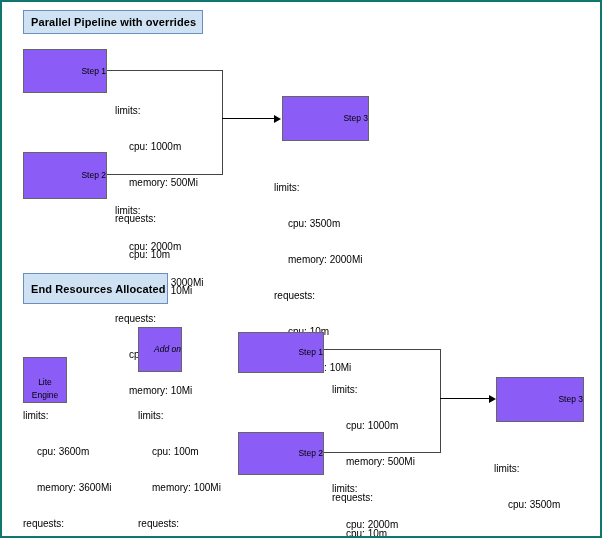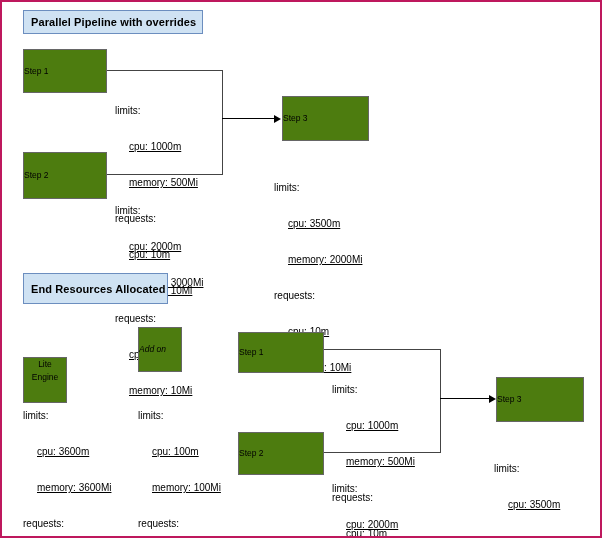--- a/index.html
+++ b/index.html
@@ -10,61 +10,60 @@
   }
   body {
     font-family: "Liberation Sans", sans-serif;
   }
   #canvas {
     position: relative;
     width: 602px;
     height: 538px;
     box-sizing: border-box;
     background: #ffffff;
-    border: 2px solid #be185d;
+    border: 2px solid #0f766e;
     overflow: hidden;
   }
   .section-title {
     position: absolute;
     background: #cfe2f3;
     border: 1px solid #6c8ebf;
     box-sizing: border-box;
     font-size: 11px;
     font-weight: bold;
     color: #000000;
     display: flex;
     align-items: center;
     padding-left: 7px;
     letter-spacing: 0.1px;
     white-space: nowrap;
   }
   .node-box {
     position: absolute;
-    background: #4d7c0f;
+    background: #8b5cf6;
     border: 1px solid #666666;
     box-sizing: border-box;
     display: flex;
     align-items: center;
-    justify-content: flex-start;
+    justify-content: flex-end;
     text-align: center;
     font-size: 8.5px;
     color: #000000;
     line-height: 13px;
   }
   .res-block {
     position: absolute;
     font-size: 10px;
     line-height: 12px;
     color: #000000;
     white-space: pre;
   }
   .res-block .ind {
     padding-left: 14px;
     display: block;
-    text-decoration: underline;
   }
   .res-block .key {
     display: block;
   }
   .conn {
     position: absolute;
     background: #444444;
   }
   .conn-h { height: 1px; }
   .conn-v { width: 1px; }

